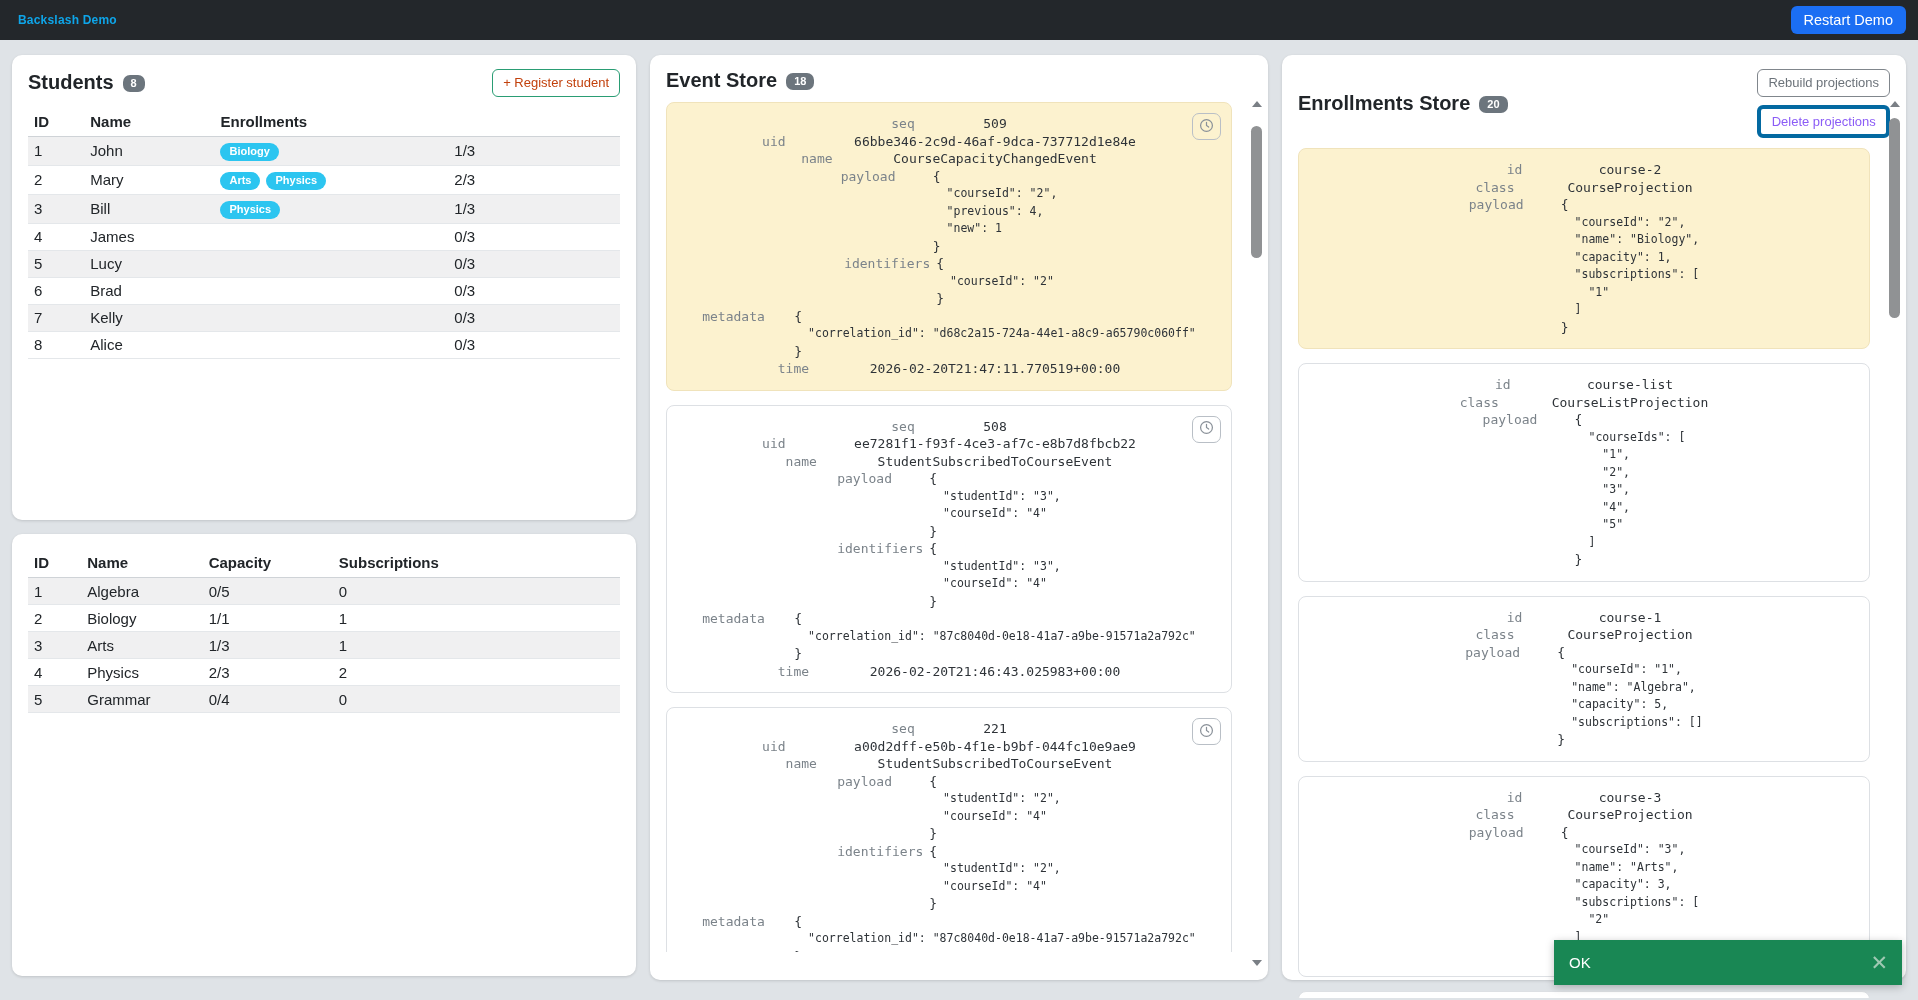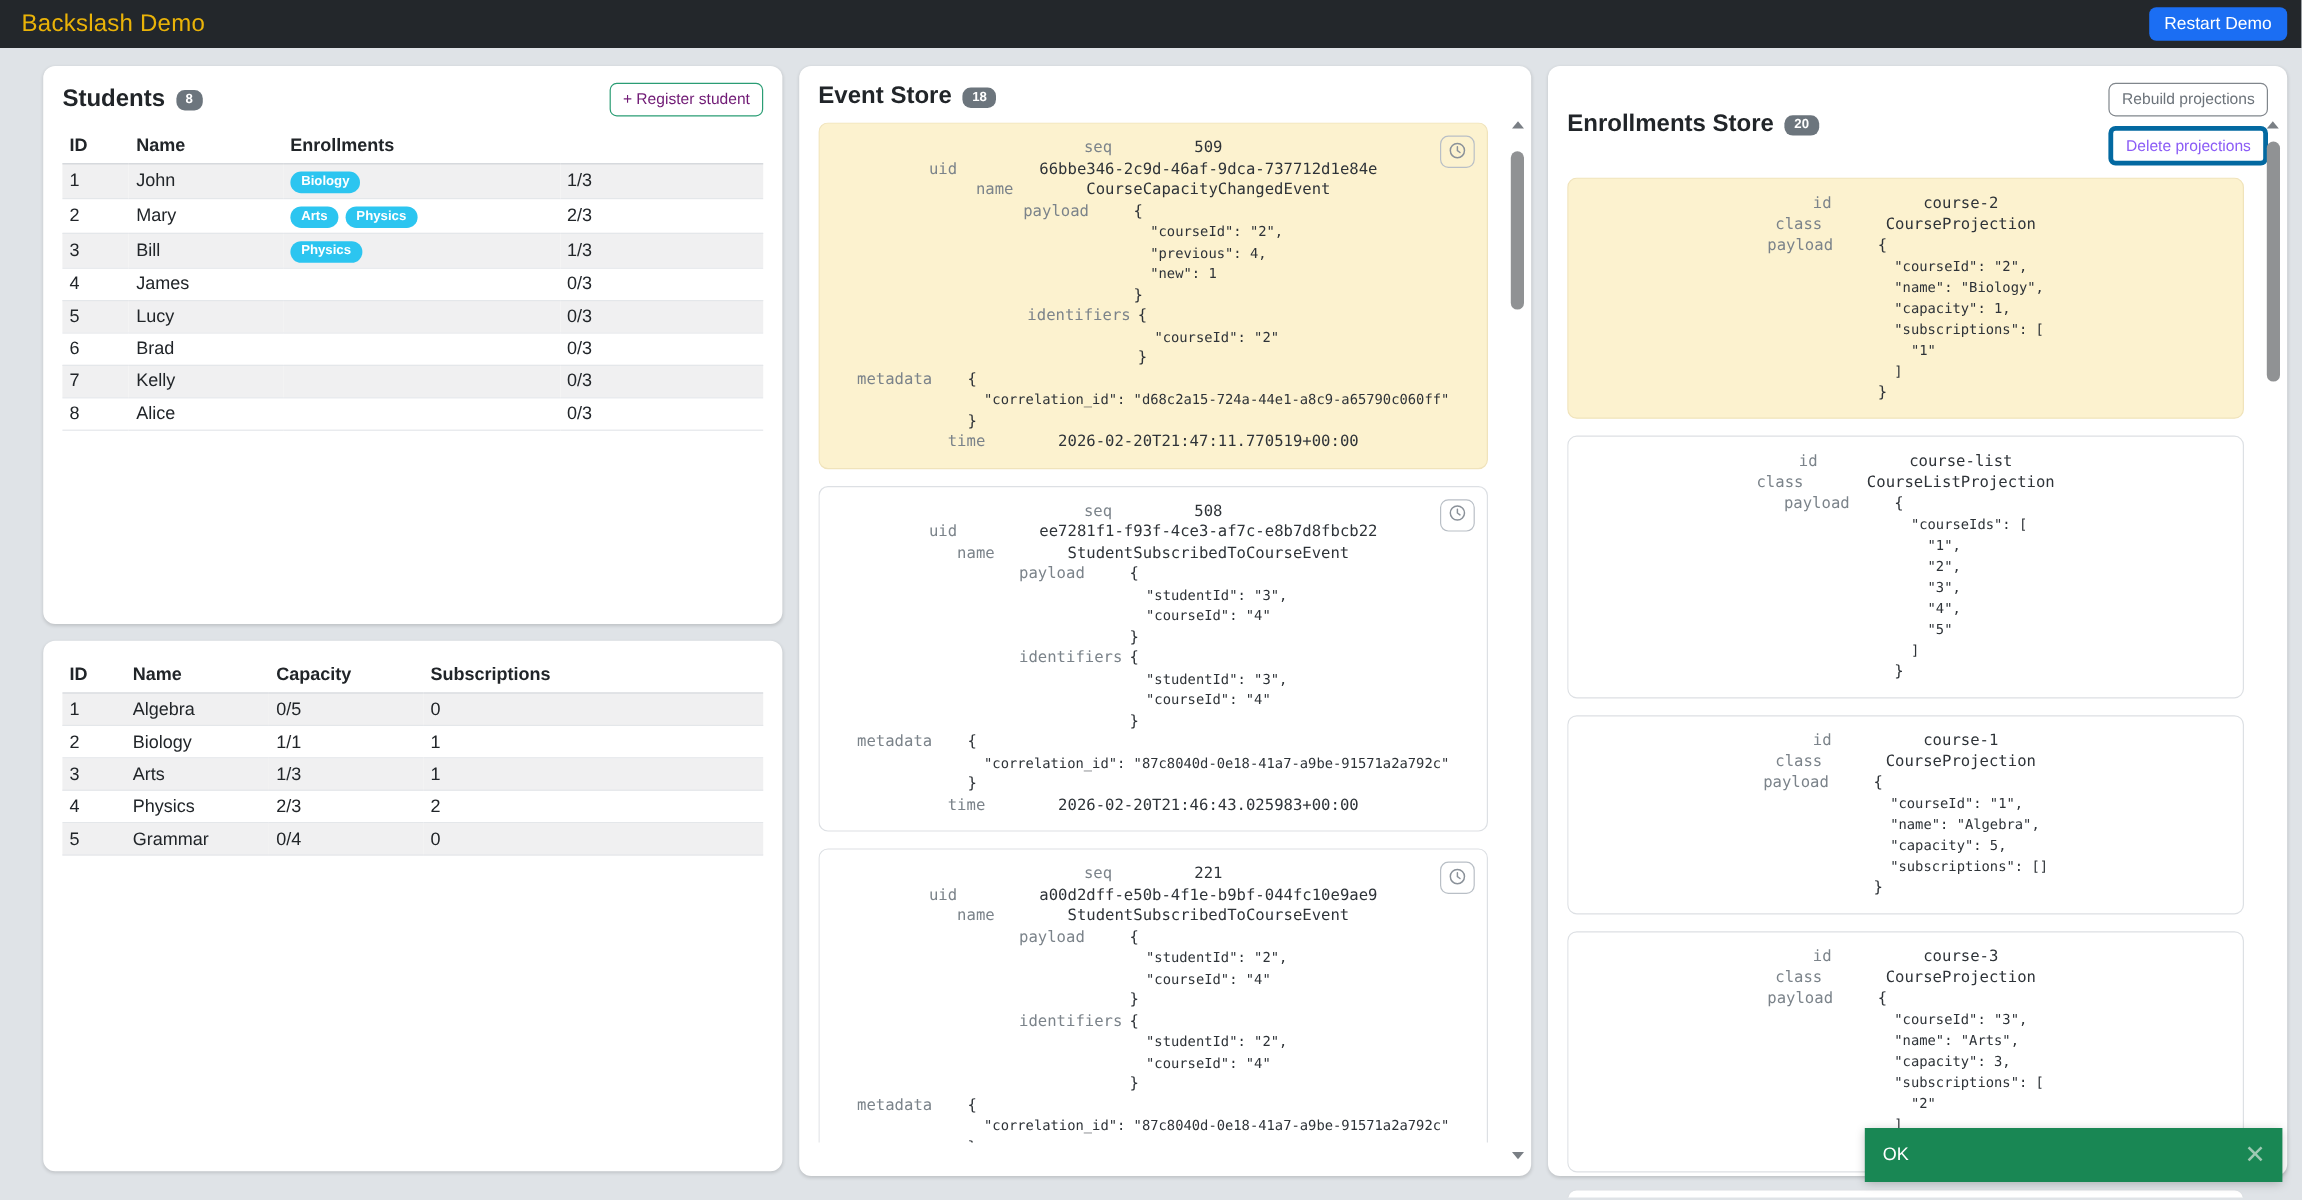--- a/index.html
+++ b/index.html
@@ -9,28 +9,28 @@
     background: #dfe3e7;
     color: #212529;
   }
 
   
   .topbar {
     height: 40px; background: #23272b; display: flex;
     align-items: center; justify-content: space-between;
     padding: 0 12px 0 18px;
   }
-  .topbar .title { color: #eab308; font-size: 20px; font-weight: 400; letter-spacing: .2px; }
+  .topbar .title { color: #0ea5e9; font-size: 12px; font-weight: 700; letter-spacing: .2px; }
   .btn-primary {
     background: #1b6ef3; color: #fff; border: none; border-radius: 6px;
     font-family: inherit; font-size: 14.5px; padding: 6px 13px; cursor: pointer;
   }
 
   
-  .main { display: flex; gap: 14px; padding: 15px 12px 0 12px; align-items: flex-start; margin-left: 24px; }
+  .main { display: flex; gap: 14px; padding: 15px 12px 0 12px; align-items: flex-start; }
   .col-left  { width: 624px; display: flex; flex-direction: column; gap: 14px; }
   .col-mid   { width: 618px; border-radius: 10px; }
   .col-right { width: 624px; }
 
   .panel {
     background: #fff; border-radius: 10px; padding: 14px 16px;
     box-shadow: 0 1px 3px rgba(0,0,0,.14);
     position: relative;
   }
   .panel-students { height: 465px; }
@@ -41,21 +41,21 @@
   .panel-title { font-size: 20px; font-weight: 600; display: flex; align-items: center; gap: 9px; }
   .count-badge {
     background: #6c757d; color: #fff; font-size: 11px; font-weight: 700;
     padding: 3px 8px; border-radius: 7px; line-height: 1; display: inline-block;
     transform: translateY(1px);
   }
   .btn-outline {
     background: #fff; border-radius: 6px; font-family: inherit;
     font-size: 13px; padding: 5px 10px; cursor: pointer; line-height: 1.2;
   }
-  .btn-green { border: 1px solid #2a9d74; color: #701a75; }
+  .btn-green { border: 1px solid #2a9d74; color: #c2410c; }
   .btn-gray  { border: 1px solid #80868c; color: #6c737a; }
   .btn-red   { border: 4px solid #0369a1; color: #8b5cf6; }
   .head-actions { display: flex; gap: 8px; flex-direction: column; }
 
   
   table { width: 100%; border-collapse: collapse; }
   th {
     text-align: left; font-size: 15px; font-weight: 700;
     padding: 6px 8px 6px 6px; border-bottom: 1px solid #cfd3d7;
   }

